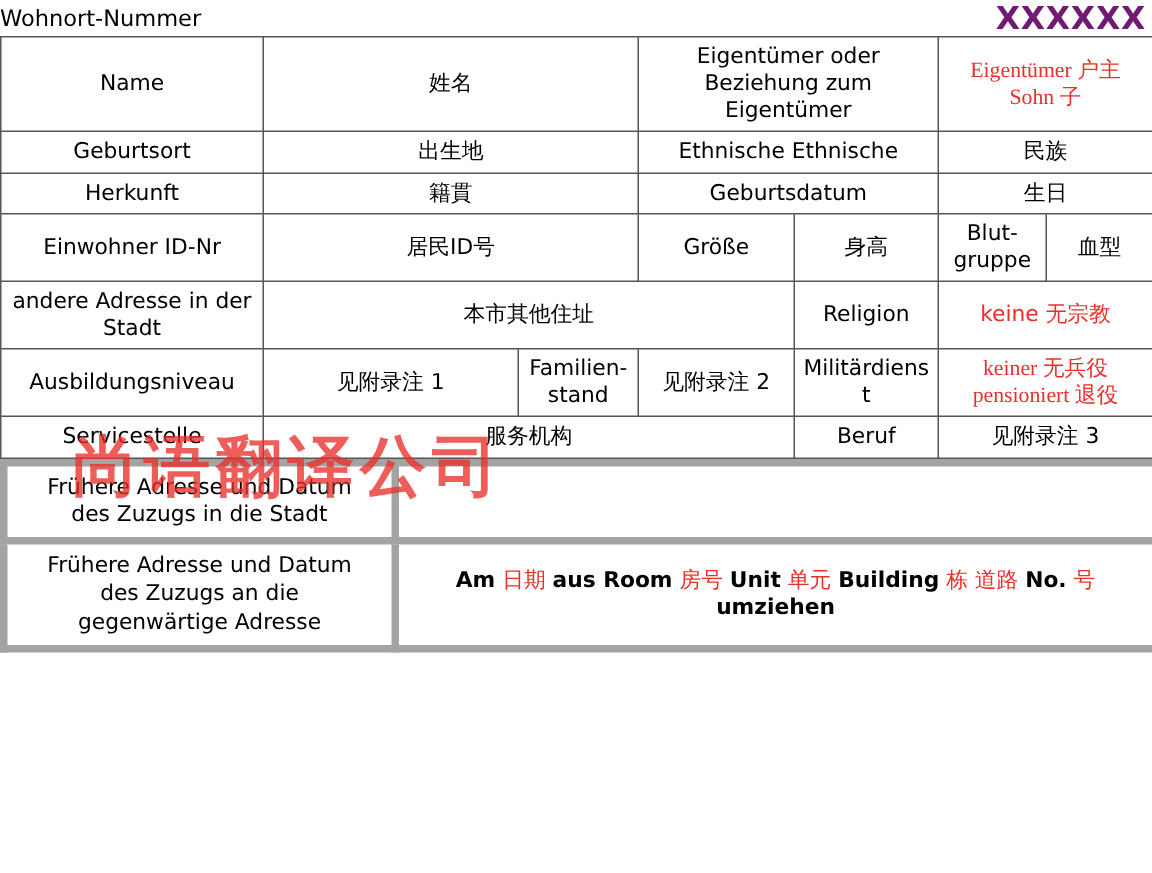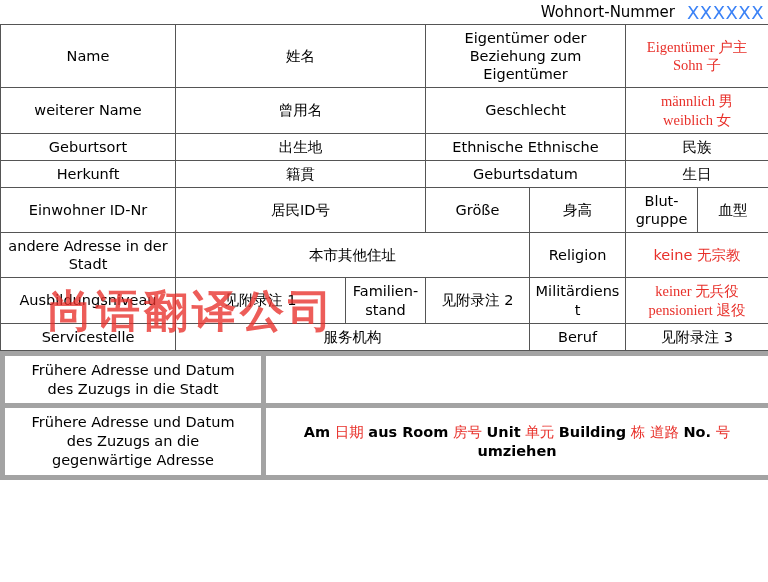--- a/index.html
+++ b/index.html
@@ -14,35 +14,36 @@
     overflow: hidden;
     position: relative;
   }
   .page {
     position: relative;
     width: 768px;
     height: 582px;
   }
   .header-row {
     display: flex;
-    justify-content: flex-end;
+    justify-content: space-between;
     align-items: center;
     height: 24px;
     padding-right: 4px;
     box-sizing: border-box;
     gap: 12px;
   }
   .header-label {
     color: #000000;
     font-size: 15px;
   }
   .header-value {
-    color: #3b82f6;
-    font-size: 18px;
+    color: #701a75;
+    font-size: 21px;
     letter-spacing: 0.5px;
+    font-weight: bold;
   }
   table.form {
     border-collapse: collapse;
     table-layout: fixed;
     width: 768px;
   }
   table.form td {
     border: 1px solid #555555;
     text-align: center;
     vertical-align: middle;
@@ -118,35 +119,20 @@
           <span class="red">Eigentümer</span>
           <span class="red">户主</span>
         </span>
         <span class="stack-line">
           <span class="red">Sohn</span>
           <span class="red">子</span>
         </span>
       </td>
     </tr>
 
-    <tr>
-      <td>weiterer Name</td>
-      <td colspan="3" class="cn">曾用名</td>
-      <td colspan="2">Geschlecht</td>
-      <td colspan="2" class="mixed">
-        <span class="stack-line">
-          <span class="red">männlich</span>
-          <span class="red">男</span>
-        </span>
-        <span class="stack-line">
-          <span class="red">weiblich</span>
-          <span class="red">女</span>
-        </span>
-      </td>
-    </tr>
 
     <tr>
       <td>Geburtsort</td>
       <td colspan="3" class="cn">出生地</td>
       <td colspan="2">Ethnische Ethnische</td>
       <td colspan="2" class="cn">民族</td>
     </tr>
 
     <tr>
       <td>Herkunft</td>

